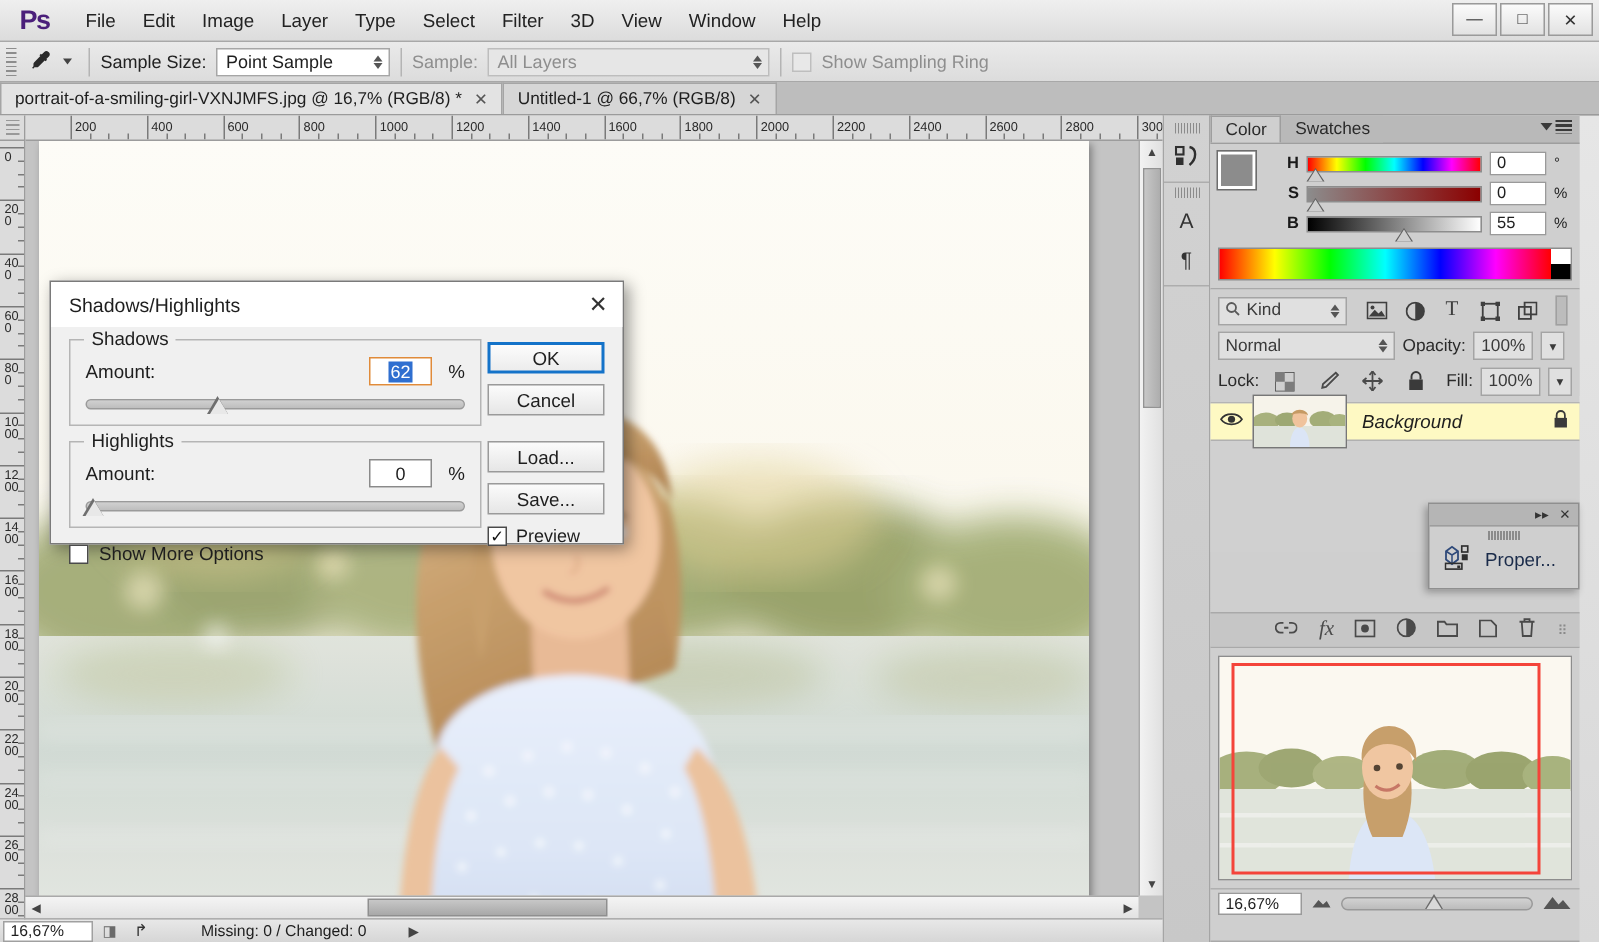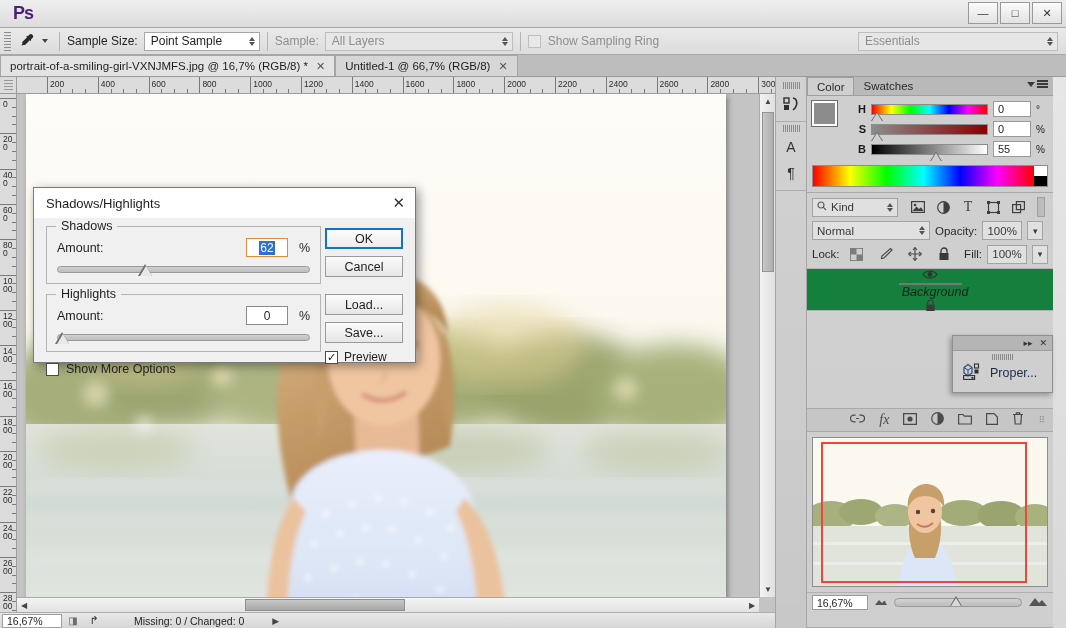--- a/index.html
+++ b/index.html
@@ -136,22 +136,22 @@
   .spectrum { height:22px; margin-top:4px; border:1px solid #8d8d8d; display:flex; }
 
   
   .lrow { display:flex; align-items:center; gap:5px; margin-bottom:4px; }
   .lfield { border:1px solid #a4a4a4; background:#e0e0e0; height:19px; font-size:11.5px;
     display:flex; align-items:center; padding:0 4px; color:#3a3a3a; }
   .lbl { font-size:11.5px; color:#2a2a2a; }
   .filterbtns { display:flex; gap:1px; margin-left:3px; }
   .fbtn { width:24px; height:20px; display:flex; align-items:center; justify-content:center;
     font-size:13px; color:#3f3f3f; }
-  .layeritem { height:42px; background:#15803d; display:flex; align-items:center;
-    border-bottom:1px solid #b0b0b0;flex-direction:column; }
+  .layeritem { height:25px; background:#fef9c3; display:flex; align-items:center;
+    border-bottom:1px solid #b0b0b0; }
   .eye { width:28px; text-align:center; font-size:12px; color:#333; }
   .thumb { width:63px; height:36px; border:1px solid #777; background:#eee; overflow:hidden;
     position:relative; }
   .lname { flex:1; font-style:italic; font-size:12.5px; padding-left:10px; }
   .lockico { width:26px; text-align:center; font-size:12px; }
   .layerlist { background:#d0d0d0; height:100px; border-top:1px solid #b4b4b4; }
   .lfooter { height:23px; background:#c6c6c6; border-top:1px solid #a9a9a9;
     display:flex; align-items:center; justify-content:flex-end; gap:14px; padding-right:8px;
     font-size:12px; color:#4a4a4a;margin-top:40px; }
 
@@ -217,20 +217,33 @@
     display:flex; align-items:center; justify-content:center; font-size:11px; color:#111; }
   .smo { display:flex; align-items:center; gap:7px; margin-top:2px; font-size:12.5px; }
 </style>
 </head>
 <body>
 
 <div class="app">
 
   <div class="titlebar">
     <div class="pslogo">Ps</div>
+    <div class="menubar">
+      <div class="menuitem">File</div>
+      <div class="menuitem">Edit</div>
+      <div class="menuitem">Image</div>
+      <div class="menuitem">Layer</div>
+      <div class="menuitem">Type</div>
+      <div class="menuitem">Select</div>
+      <div class="menuitem">Filter</div>
+      <div class="menuitem">3D</div>
+      <div class="menuitem">View</div>
+      <div class="menuitem">Window</div>
+      <div class="menuitem">Help</div>
+    </div>
     <div class="wincontrols">
       <div class="wbtn">—</div>
       <div class="wbtn">□</div>
       <div class="wbtn">✕</div>
     </div>
   </div>
 
   <div class="optionsbar">
     <div class="gripper"></div>
     <div class="toolbtn">
@@ -255,27 +268,20 @@
     <div class="select dim" style="width:188px;margin-left:6px;">
       <span>All Layers</span>
       <span class="spin">
           <i class="u"></i>
           <i class="d"></i>
         </span>
     </div>
     <div class="sep"></div>
     <div class="chk dim" style="margin-right:7px;"></div>
     <div class="olabel dim">Show Sampling Ring</div>
-    <div class="select dim" style="position:absolute;right:8px;width:200px;">
-      <span>Essentials</span>
-      <span class="spin">
-          <i class="u"></i>
-          <i class="d"></i>
-        </span>
-    </div>
   </div>
 
   <div class="tabstrip">
     <div class="tab active">
       <span>portrait-of-a-smiling-girl-VXNJMFS.jpg @ 16,7% (RGB/8) *</span>
       <span class="x">✕</span>
     </div>
     <div class="tab">
       <span>Untitled-1 @ 66,7% (RGB/8)</span>
       <span class="x">✕</span>

